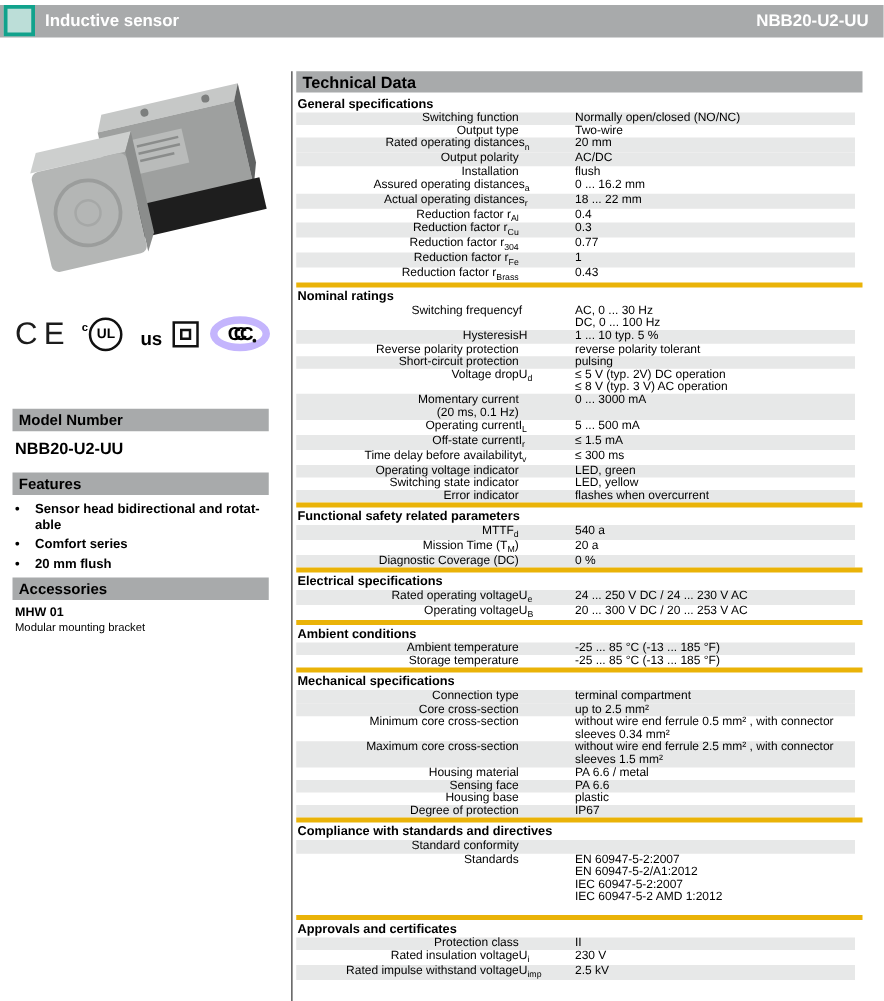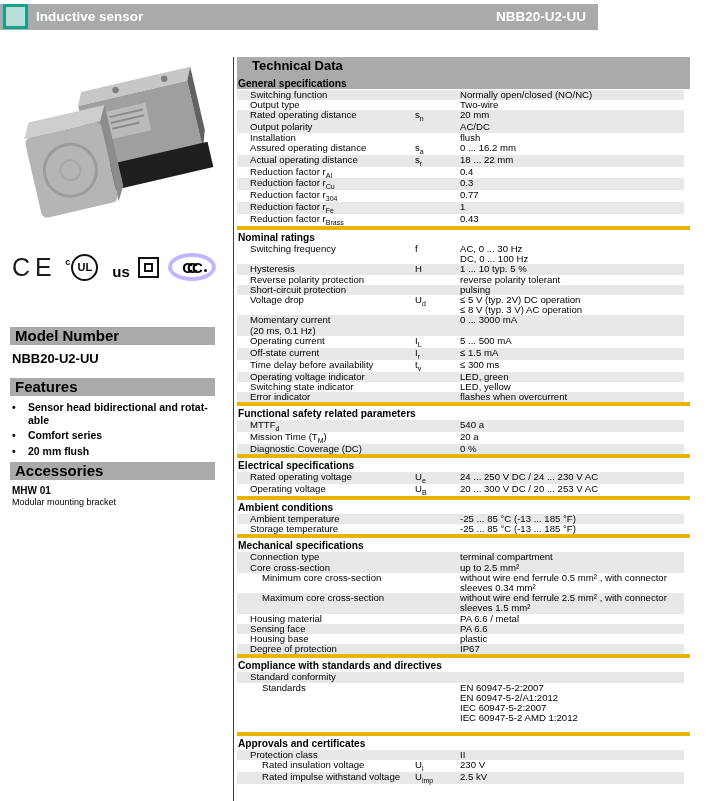--- a/index.html
+++ b/index.html
@@ -1,20 +1,20 @@
 <!DOCTYPE html>
 <html><head>
 <meta charset="utf-8">
 <style>
   * { box-sizing: border-box; margin: 0; padding: 0; }
   html,body { width:707px; height:801px; background:#fff; overflow:hidden;
     font-family:"Liberation Sans","DejaVu Sans",sans-serif; color:#000; position:relative; }
 
   
-  .topbar { position:absolute; left:0; top:4px; width:598px; height:26px; background:#a8aaab; }
+  .topbar { position:absolute; left:0; top:4px; width:707px; height:26px; background:#a8aaab; }
   .brand-sq { position:absolute; left:3px; top:4px; width:25px; height:25px;
     background:#bcded8; border:3px solid #11a28c; }
   .topbar .title { position:absolute; left:36px; top:0; height:26px; line-height:26px;
     color:#fff; font-weight:bold; font-size:13.5px; }
   .topbar .model { position:absolute; right:12px; top:0; height:26px; line-height:26px;
     color:#fff; font-weight:bold; font-size:13.5px; }
 
   
   .divider { position:absolute; left:233px; top:57px; width:1px; height:744px; background:#3c3c3c; }
 
@@ -23,48 +23,48 @@
   .certs { position:absolute; left:10px; top:248px; width:208px; height:38px;
     display:flex; align-items:center; justify-content:space-between; padding:0 2px; }
   .ce { font-size:25px; font-weight:500; letter-spacing:5px; color:#1c1c1c; }
   .ul-wrap { display:flex; align-items:center; }
   .ul-c { font-size:9px; font-weight:bold; margin-right:1px; margin-top:-10px; }
   .ul-circle { width:27px; height:27px; border:2.5px solid #111; border-radius:50%;
     display:flex; align-items:center; justify-content:center; font-size:11px; font-weight:bold; }
   .ul-us { font-size:15px; font-weight:bold; margin-left:14px; margin-bottom:-8px; }
   .sq-outer { width:21px; height:21px; border:2px solid #111; display:flex; align-items:center; justify-content:center; }
   .sq-inner { width:9px; height:9px; border:2px solid #111; }
-  .ccc-oval { width:48px; height:28px; border:4px solid #c4b5fd; border-radius:50%;
+  .ccc-oval { width:48px; height:28px; border:6px solid #c4b5fd; border-radius:50%;
     display:flex; align-items:center; justify-content:center; position:relative; }
   .ccc-text { font-size:15px; font-weight:bold; letter-spacing:-6px; padding-right:5px; }
   .ccc-dot { position:absolute; right:5px; top:12px; width:3px; height:3px; background:#111; border-radius:50%; }
 
   .lbar { position:absolute; left:10px; width:205px; height:18px; background:#a8aaab;
-    font-size:15px; font-weight:bold; line-height:18px; padding-left:5px; color:#000; }
+    font-size:12px; font-weight:bold; line-height:18px; padding-left:5px; color:#000; }
   .bar-model { top:327px; } .bar-feat { top:378px; } .bar-acc { top:462px; }
   .model-val { position:absolute; left:12px; top:351px; font-size:13px; font-weight:bold; }
   .feat-list { position:absolute; left:12px; top:401px; width:204px; }
   .feat-item { display:flex; font-size:10.5px; font-weight:bold; line-height:12.5px; margin-bottom:3px; }
   .feat-item .bullet { width:16px; flex:0 0 16px; }
   .feat-item .ftxt { hyphens:manual; }
   .acc-name { position:absolute; left:12px; top:485px; font-size:10px; font-weight:bold; }
   .acc-desc { position:absolute; left:12px; top:497px; font-size:9px; }
 
   
-  .tech-bar { position:absolute; left:237px; top:57px; width:453px; height:32px; background:#a8aaab;
-    font-size:13px; font-weight:bold; line-height:17px; padding-left:15px; }
+  .tech-bar { position:absolute; left:237px; top:57px; width:453px; height:17px; background:#a8aaab;
+    font-size:13px; font-weight:bold; line-height:17px; padding-left:5px; }
   .tech-table { position:absolute; left:237px; top:76px; width:453px; }
   .sec-hdr { font-size:10.2px; font-weight:bold; line-height:11px; padding:2px 0 1px 1px;
     border-top:4px solid #eab308; }
   .section:first-child .sec-hdr { border-top:none; }
   .section.gap-before { margin-top:8px; }
   .row { display:grid; grid-template-columns:178px 45px 1fr; width:447px;
     font-size:9.6px; line-height:10.2px; }
   .row.shaded { background:#e7e8e8; }
-  .lab { padding-left:13px; }
+  .lab { padding-left:13px;text-align:right; }
   .lab.ind { padding-left:25px; }
   sub { font-size:7px; line-height:1; }
 </style>
 </head>
 <body>
 
 <div class="topbar">
   <div class="title">Inductive sensor</div>
   <div class="model">NBB20-U2-UU</div>
 </div>

